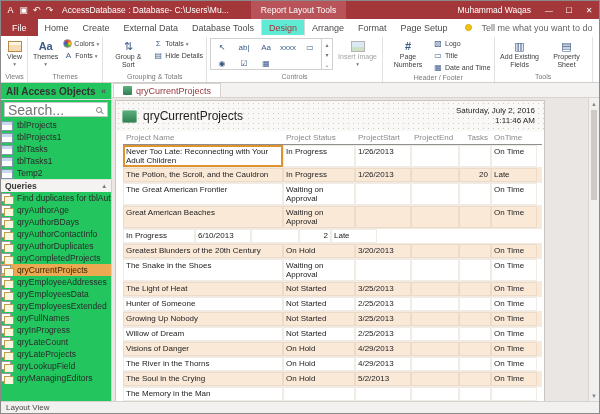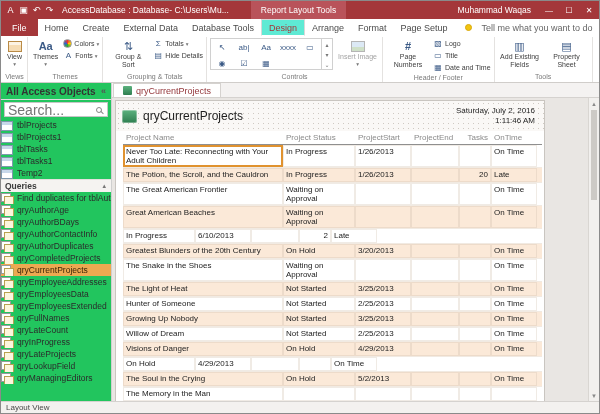--- a/index.html
+++ b/index.html
@@ -351,25 +351,25 @@
           <div class="nav-item">
             <span class="obj-icon query"></span>
             <span class="nav-item-label">qryEmployeesExtended</span>
           </div>
           <div class="nav-item">
             <span class="obj-icon query"></span>
             <span class="nav-item-label">qryFullNames</span>
           </div>
           <div class="nav-item">
             <span class="obj-icon query"></span>
+            <span class="nav-item-label">qryInProgress</span>
+          </div>
+          <div class="nav-item">
+            <span class="obj-icon query"></span>
             <span class="nav-item-label">qryLateCount</span>
-          </div>
-          <div class="nav-item">
-            <span class="obj-icon query"></span>
-            <span class="nav-item-label">qryInProgress</span>
           </div>
           <div class="nav-item">
             <span class="obj-icon query"></span>
             <span class="nav-item-label">qryLateProjects</span>
           </div>
           <div class="nav-item">
             <span class="obj-icon query"></span>
             <span class="nav-item-label">qryLookupField</span>
           </div>
           <div class="nav-item">
@@ -496,20 +496,21 @@
                   </div>
                   <div class="rrow alt">
                     <div class="cell c-name">Visions of Danger</div>
                     <div class="cell c-status">On Hold</div>
                     <div class="cell c-start">4/29/2013</div>
                     <div class="cell c-end"></div>
                     <div class="cell c-tasks"></div>
                     <div class="cell c-ontime">On Time</div>
                   </div>
                   <div class="rrow">
+                    <div class="cell c-name">The River in the Thorns</div>
                     <div class="cell c-status">On Hold</div>
                     <div class="cell c-start">4/29/2013</div>
                     <div class="cell c-end"></div>
                     <div class="cell c-tasks"></div>
                     <div class="cell c-ontime">On Time</div>
                   </div>
                   <div class="rrow alt">
                     <div class="cell c-name">The Soul in the Crying</div>
                     <div class="cell c-status">On Hold</div>
                     <div class="cell c-start">5/2/2013</div>

